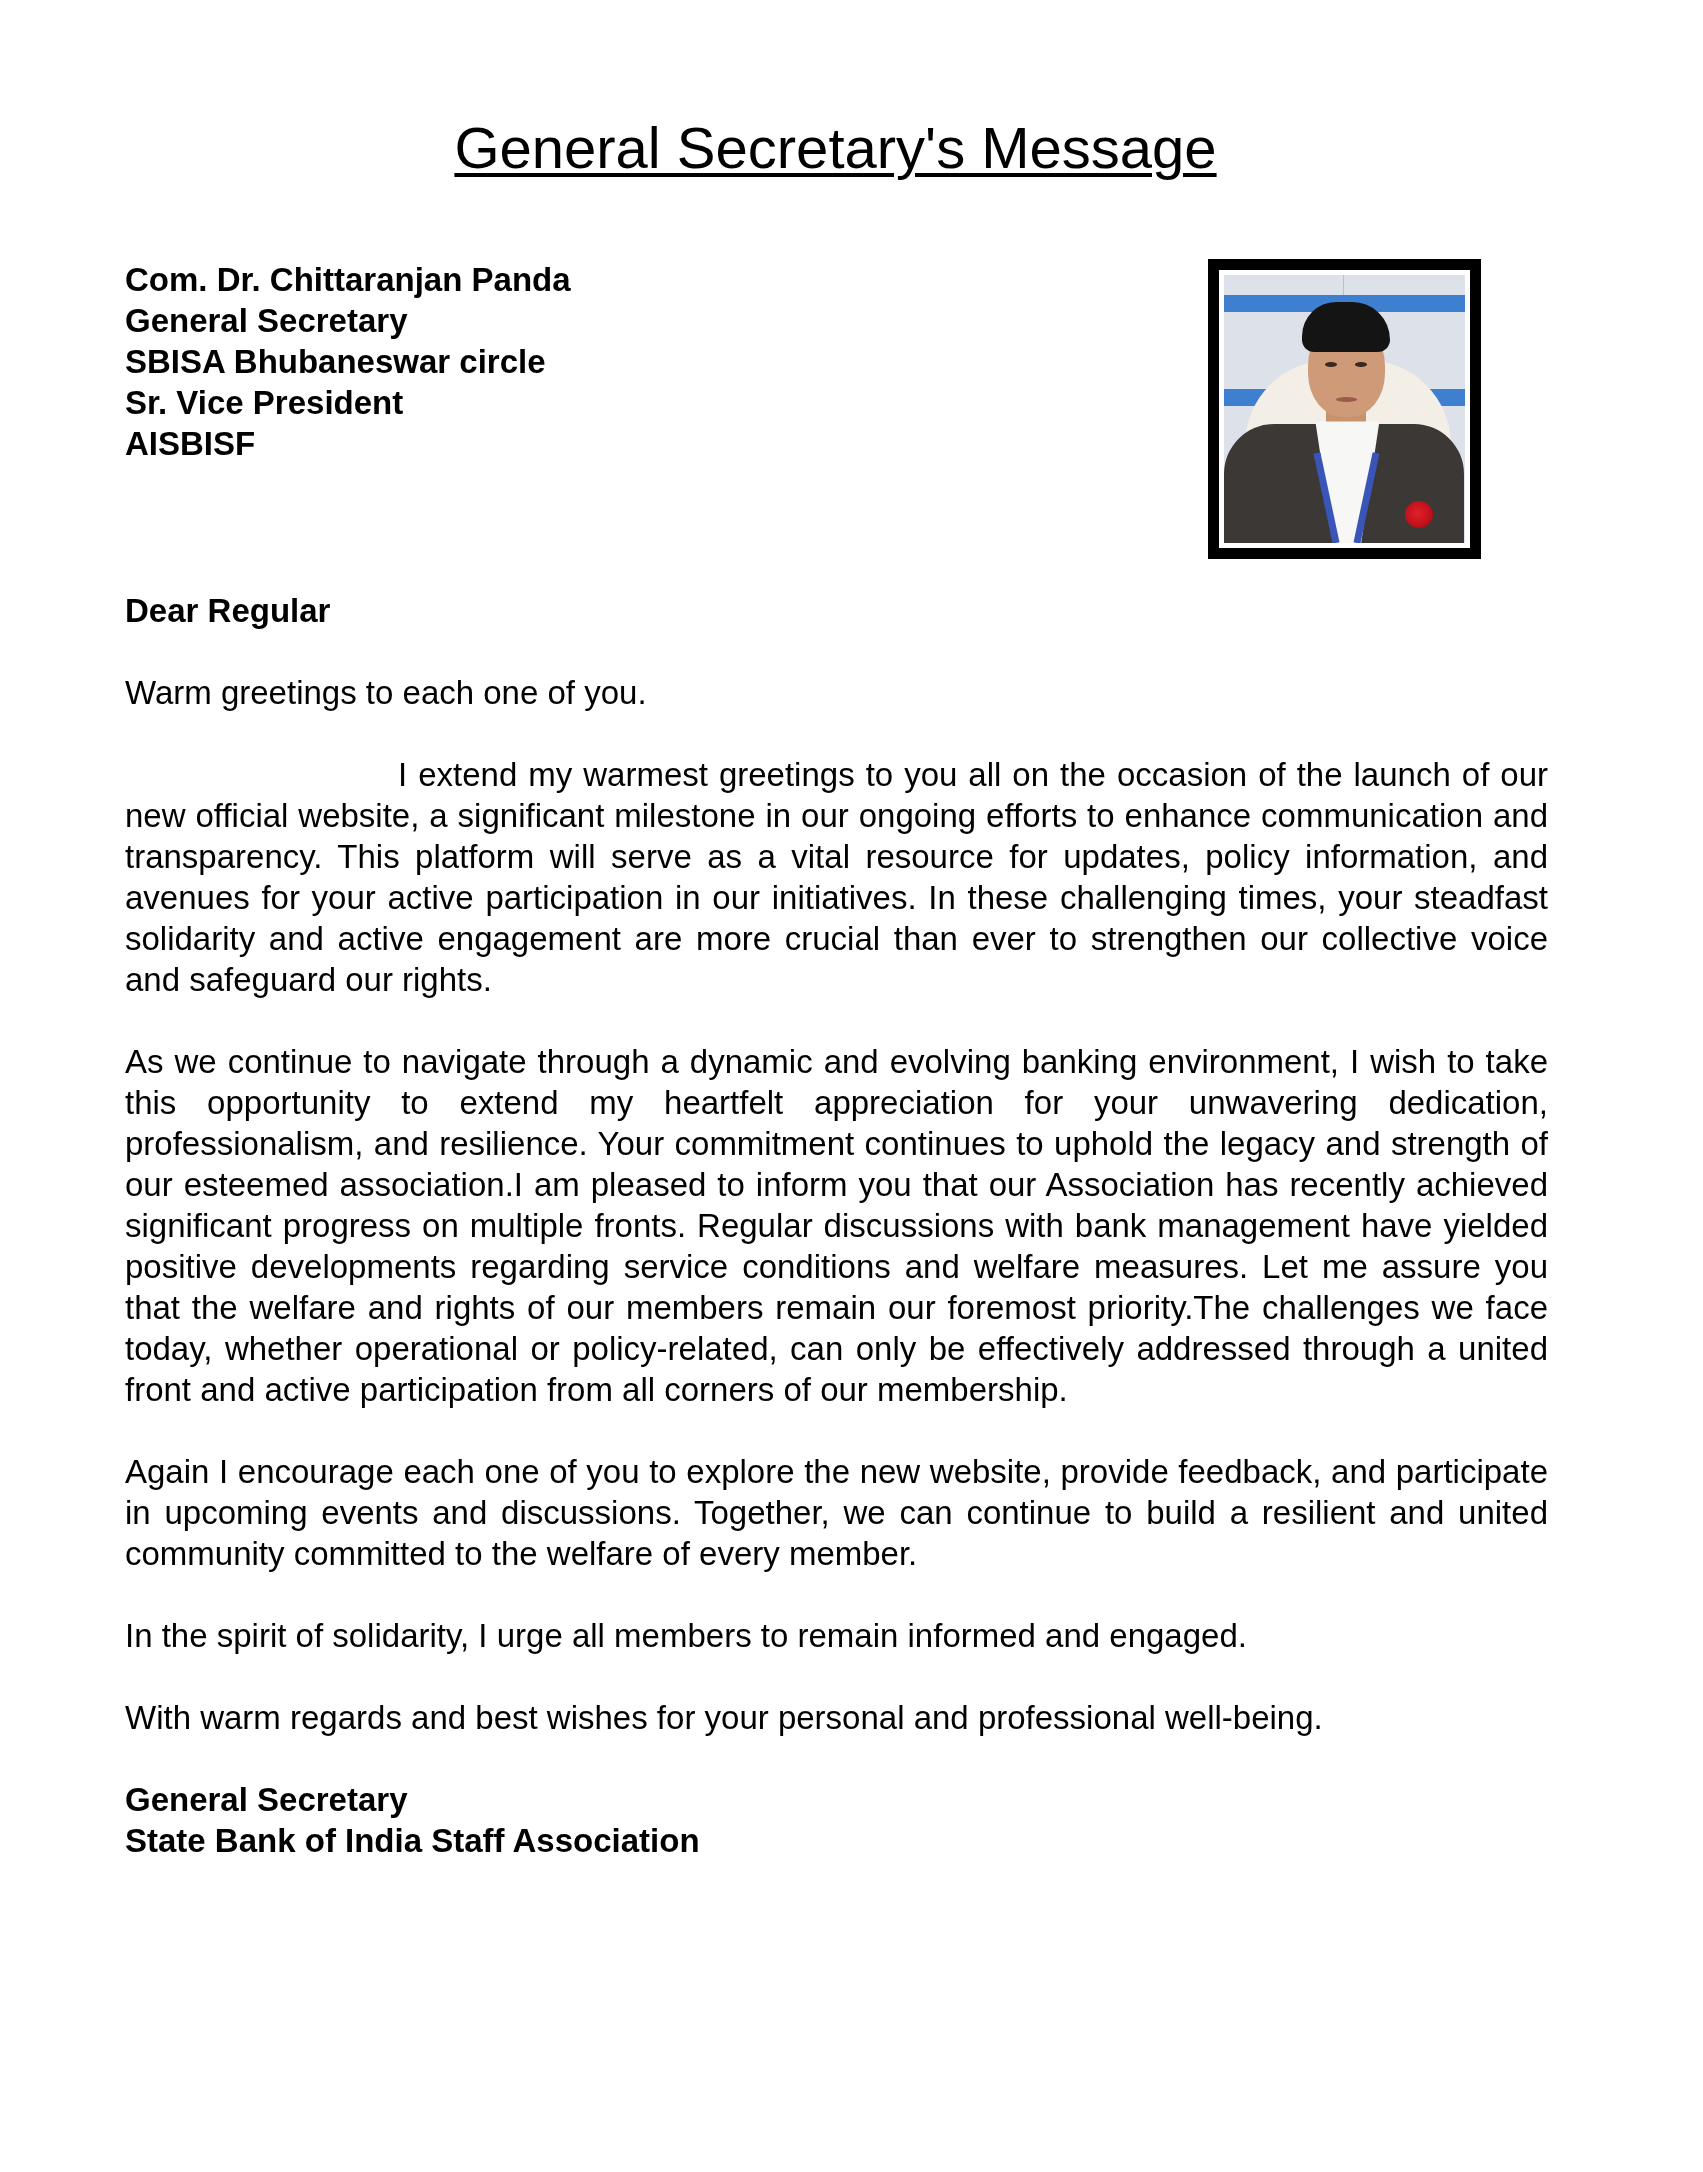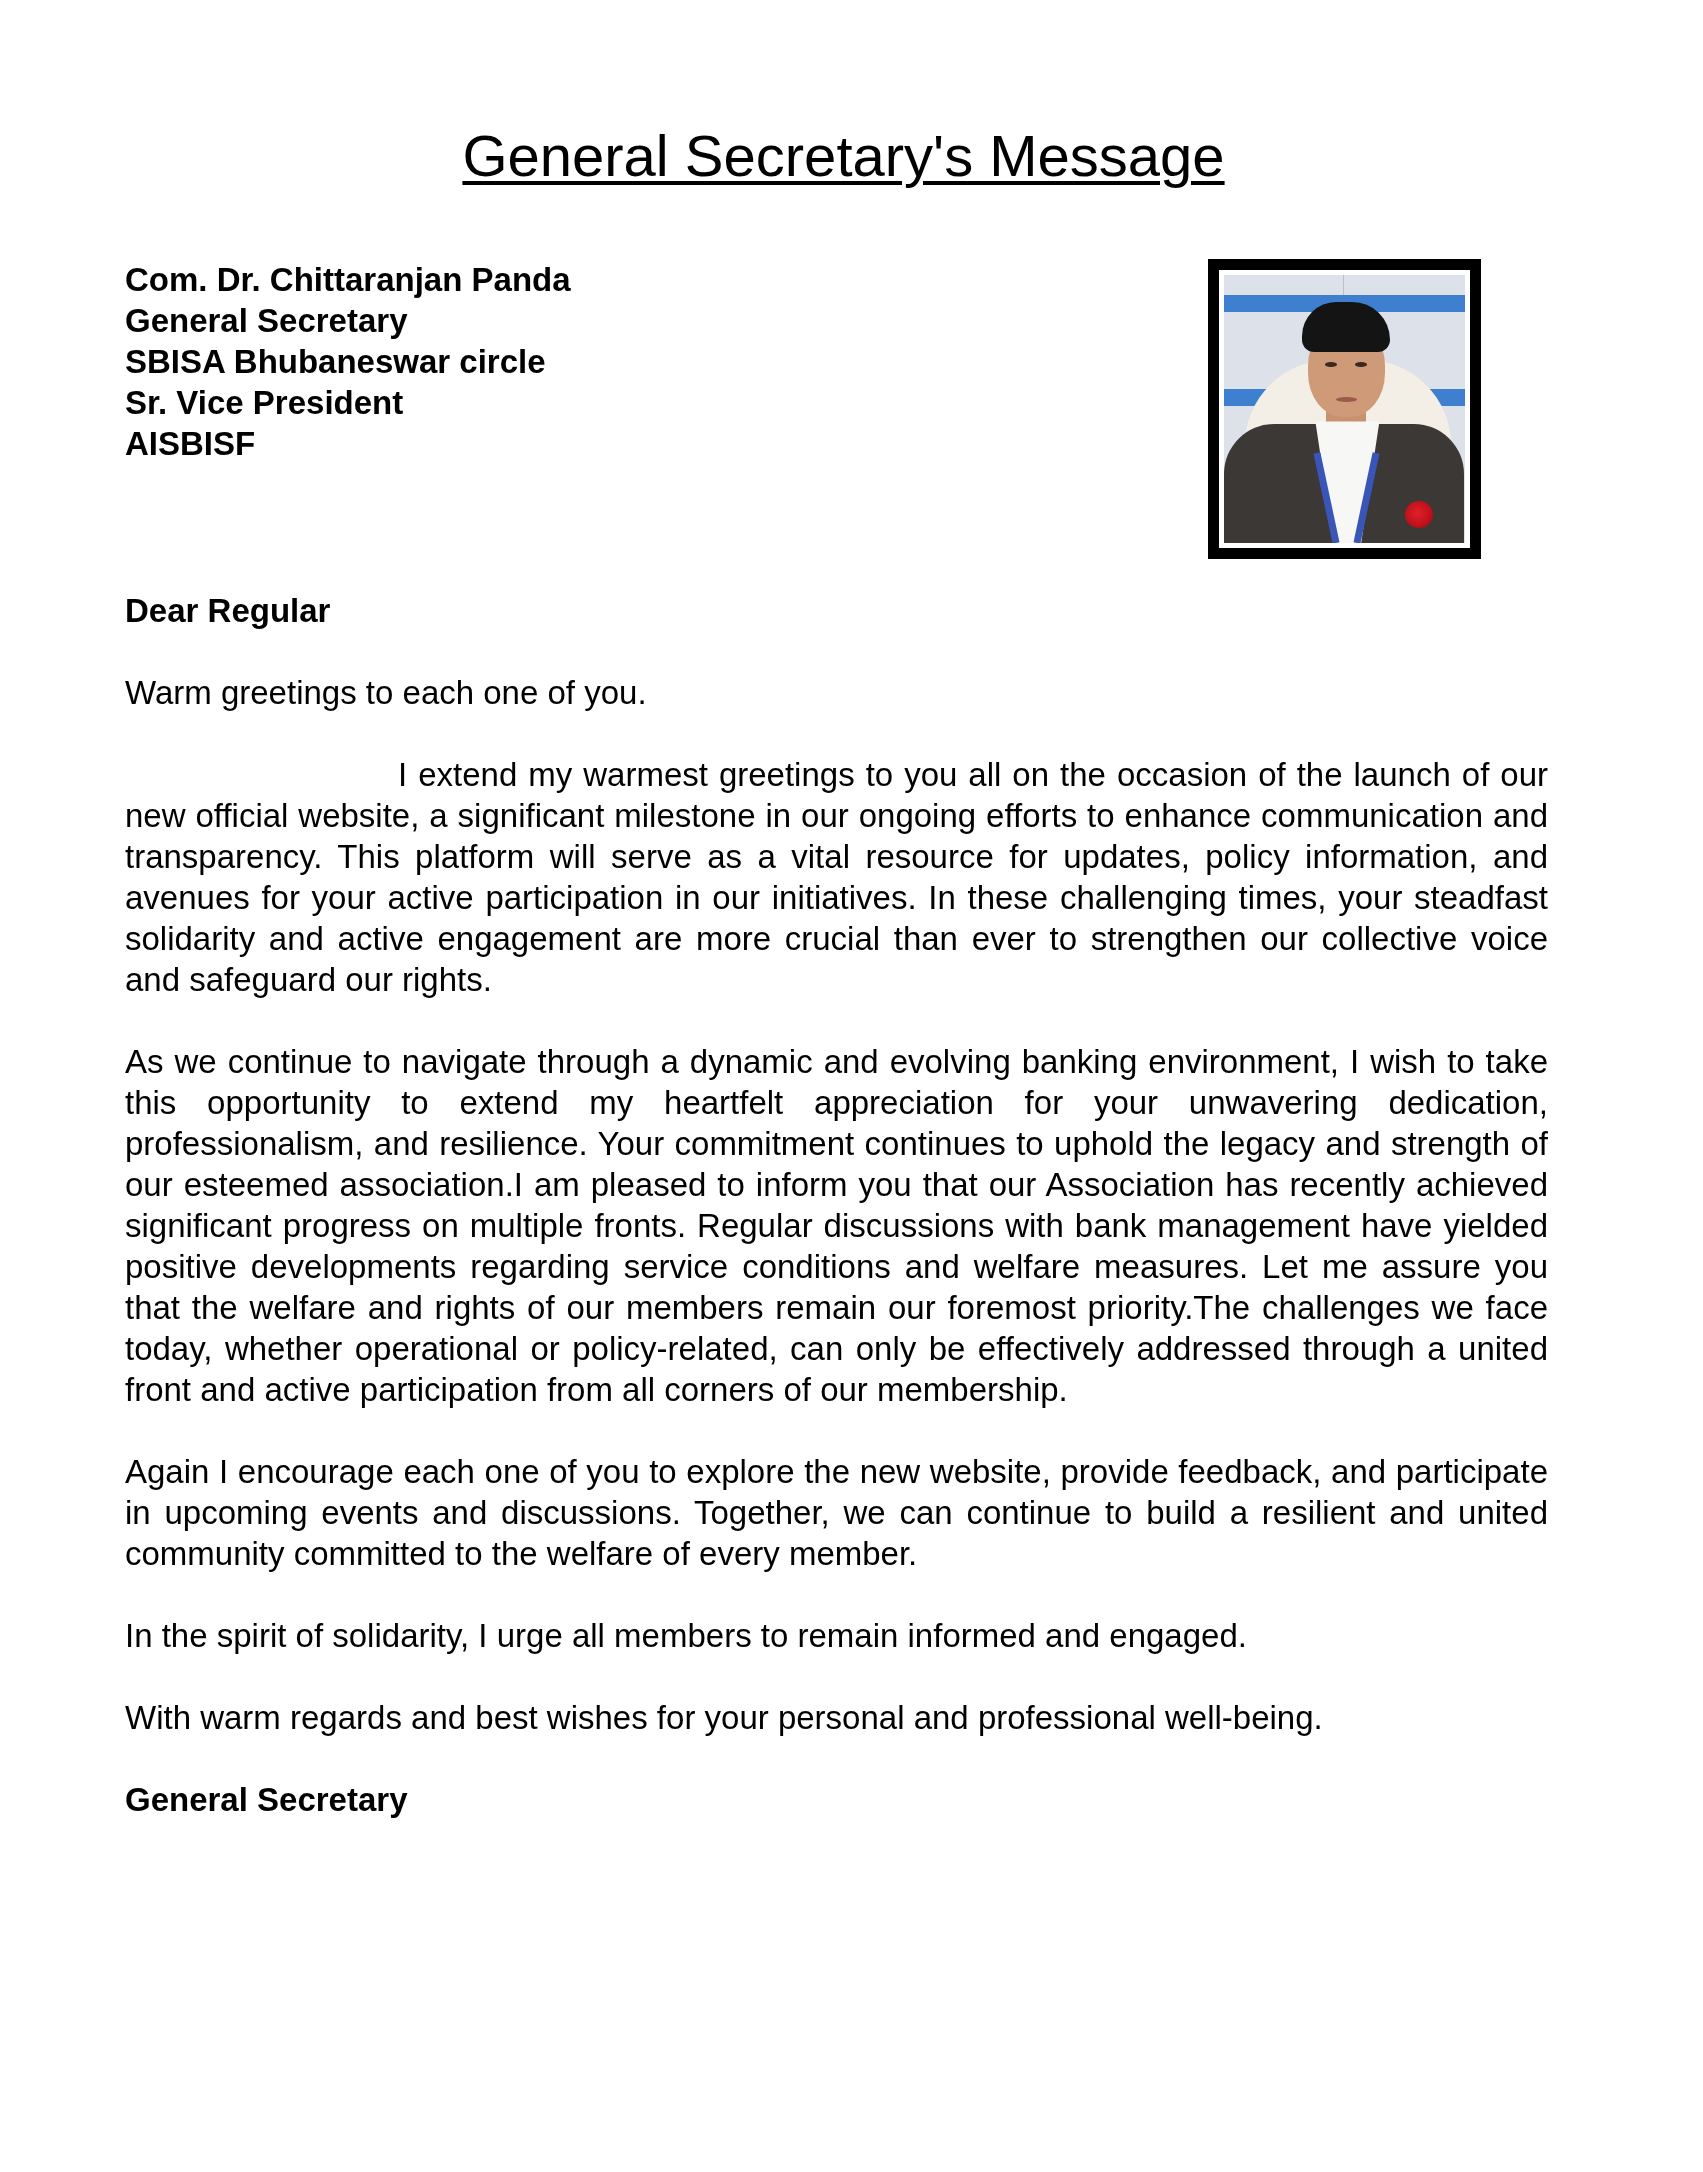--- a/index.html
+++ b/index.html
@@ -2,21 +2,21 @@
 <html style="font-size:11.4px"><head>
 <meta charset="utf-8">
 <style>
   html, body { margin: 0; padding: 0; background: #ffffff; }
   body { width: 1704px; height: 2172px; position: relative; overflow: hidden;
          font-family: "Liberation Sans", sans-serif; color: #000; }
   .title {
     position: absolute; left: 0; width: 1671px; top: 116px;
     text-align: center; font-size: 58px; line-height: 1.117;
     text-decoration: underline; text-decoration-thickness: 4.3px; text-underline-offset: 5px;
-    margin: 8px; font-weight: normal;
+    margin: 0; font-weight: normal;
   }
   .header-block {
     position: absolute; left: 125px; top: 259px;
     font-size: 33px; line-height: 41px; font-weight: bold;
   }
   .header-block div { white-space: nowrap; }
   .photo-frame {
     position: absolute; left: 1208px; top: 259px; width: 273px; height: 300px;
     box-sizing: border-box; background: #000; padding: 11.4px;
   }
@@ -108,15 +108,16 @@
 <div class="body-text">
   <p class="bold">Dear Regular</p>
   <p>Warm greetings to each one of you.</p>
   <p class="indent">I extend my warmest greetings to you all on the occasion of the launch of our new official website, a significant milestone in our ongoing efforts to enhance communication and transparency. This platform will serve as a vital resource for updates, policy information, and avenues for your active participation in our initiatives. In these challenging times, your steadfast solidarity and active engagement are more crucial than ever to strengthen our collective voice and safeguard our rights.</p>
   <p>As we continue to navigate through a dynamic and evolving banking environment, I wish to take this opportunity to extend my heartfelt appreciation for your unwavering dedication, professionalism, and resilience. Your commitment continues to uphold the legacy and strength of our esteemed association.I am pleased to inform you that our Association has recently achieved significant progress on multiple fronts. Regular discussions with bank management have yielded positive developments regarding service conditions and welfare measures. Let me assure you that the welfare and rights of our members remain our foremost priority.The challenges we face today, whether operational or policy-related, can only be effectively addressed through a united front and active participation from all corners of our membership.</p>
   <p>Again I encourage each one of you to explore the new website, provide feedback, and participate in upcoming events and discussions. Together, we can continue to build a resilient and united community committed to the welfare of every member.</p>
   <p>In the spirit of solidarity, I urge all members to remain informed and engaged.</p>
   <p>With warm regards and best wishes for your personal and professional well-being.</p>
   <div class="sig">
     <div>General Secretary</div>
+    <div>State Bank of India Staff Association</div>
   </div>
 </div>
 
 
 </body></html>

